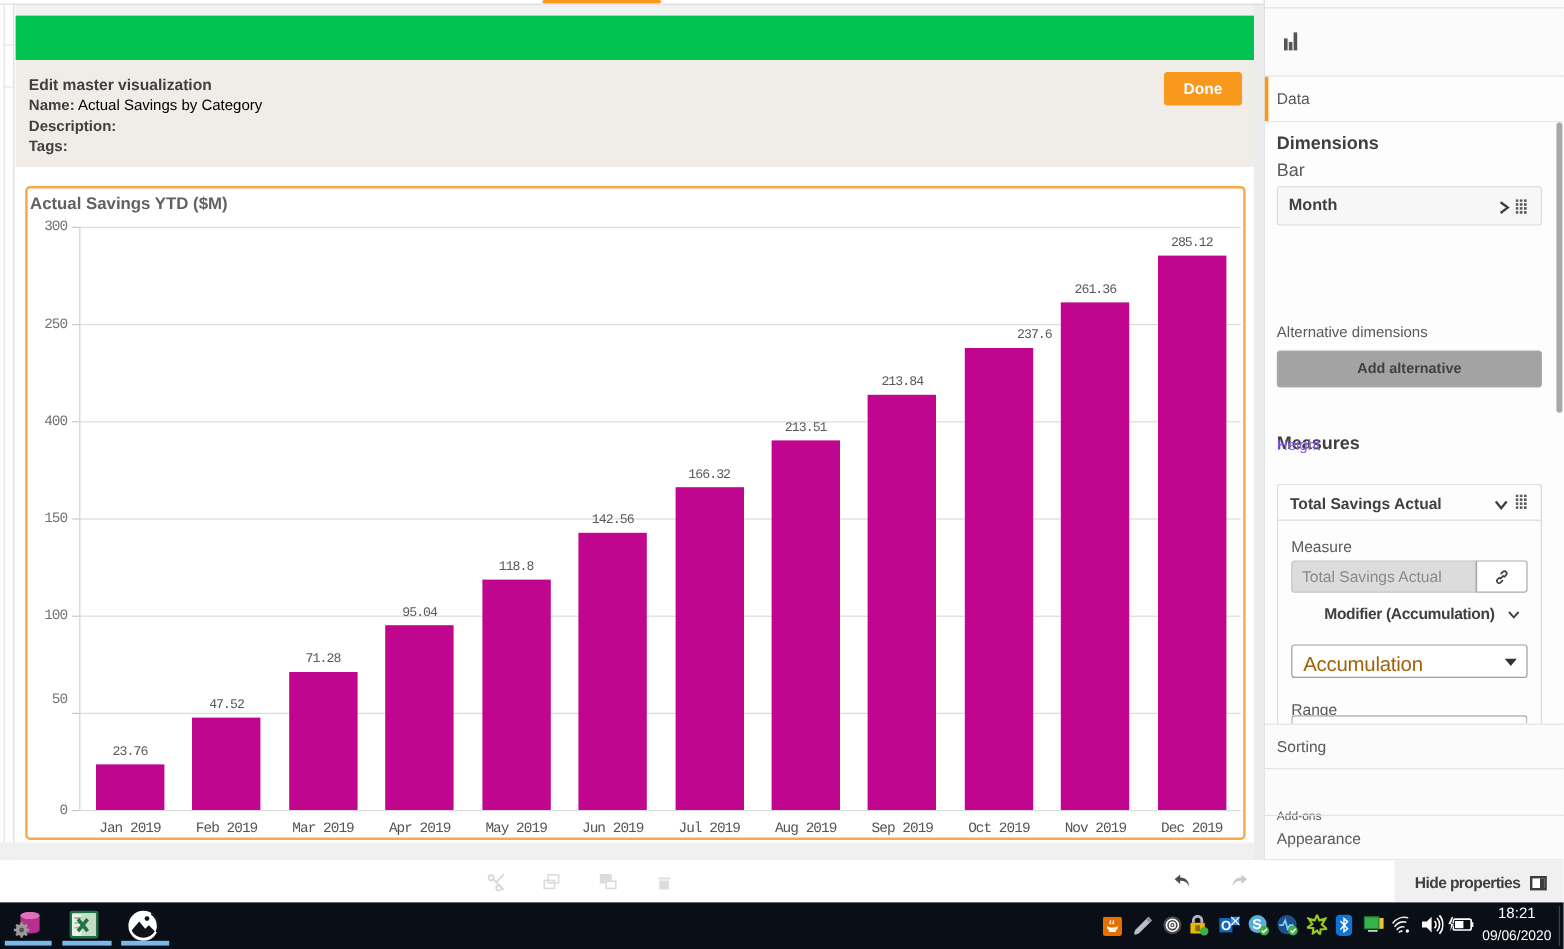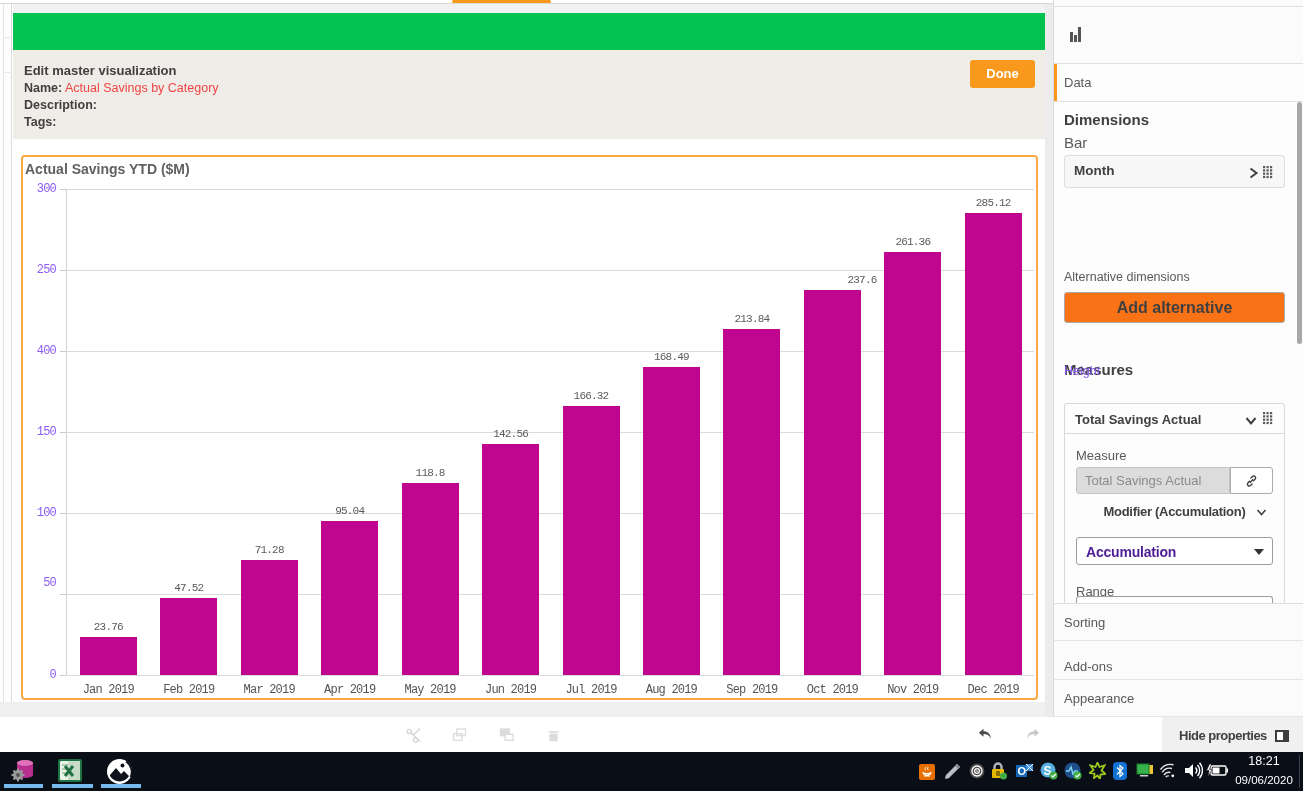--- a/index.html
+++ b/index.html
@@ -5,21 +5,21 @@
 * { margin:0; padding:0; box-sizing:border-box; }
 html,body { width:1303px; height:791px; overflow:hidden; background:#fff;
   font-family:"Liberation Sans", sans-serif; }
 #page { position:absolute; left:0; top:0; width:1303px; height:791px; }
 .abs { position:absolute; }
 
 .grid { position:absolute; left:66px; width:968px; height:1px; background:#dbdbdb; }
 .tick { position:absolute; left:60px; width:6px; height:1px; background:#c9c9c9; }
 .yaxis { position:absolute; left:66px; top:189.2px; width:1px; height:486px; background:#d2d2d2; }
 .ylab { position:absolute; left:0px; width:56px; text-align:right;
-  font-family:"Liberation Mono", monospace; font-size:12px; letter-spacing:-0.8px; color:#8b5cf6; line-height:14px;}
+  font-family:"Liberation Mono", monospace; font-size:12px; letter-spacing:-0.8px; color:#737373; line-height:14px;}
 .bar { position:absolute; width:57px; background:#c0058f; }
 .vlab { position:absolute; width:80px; text-align:center;
   font-family:"Liberation Mono", monospace; font-size:11px; letter-spacing:-0.8px; color:#5a5a5a; line-height:13px;}
 .xlab { position:absolute; top:683px; width:80px; text-align:center;
   font-family:"Liberation Mono", monospace; font-size:12px; letter-spacing:-0.8px; color:#545454; line-height:14px;}
 </style>
 </head>
 <body>
 <div id="page">
 
@@ -31,21 +31,21 @@
   <div class="abs" style="left:0;top:4px;width:12px;height:713px;background:#fdfdfd;border-right:1px solid #dcdcdc"></div>
   <div class="abs" style="left:2.5px;top:4px;width:1px;height:713px;background:#e4e4e4"></div>
   <div class="abs" style="left:3px;top:37px;width:9px;height:1px;background:#e8e8e8"></div>
   <div class="abs" style="left:3px;top:72px;width:9px;height:1px;background:#e8e8e8"></div>
 
   <div class="abs" style="left:13px;top:13px;width:1032px;height:36.5px;background:#00c351"></div>
 
   <div class="abs" style="left:13px;top:49.5px;width:1032px;height:89.5px;background:#f0ede8"></div>
   <div class="abs" style="left:24px;top:62px;width:600px;font-size:12.5px;line-height:17px;color:#404040">
     <b style="font-size:13px">Edit master visualization</b><br>
-    <b>Name:</b> <span style="color:#ef4444">Actual Savings by Category</span><br>
+    <b>Name:</b> <span style="color:#000000">Actual Savings by Category</span><br>
     <b>Description:</b><br>
     <b>Tags:</b>
   </div>
   <div class="abs" style="left:970px;top:60px;width:65px;height:28px;background:#f8981d;border-radius:3px;
      color:#fff;font-weight:bold;font-size:13px;text-align:center;line-height:28px">Done</div>
 
   <div class="abs" style="left:0;top:702px;width:1045px;height:15px;background:#f0f0f0"></div>
 
   <div class="abs" style="left:21px;top:155px;width:1017px;height:545px;background:#fff;
       border:2px solid #f8a945;border-radius:4px"></div>
@@ -87,21 +87,21 @@
 <div class="bar" style="left:401.6px;top:482.6px;height:192.4px"></div>
 <div class="vlab" style="left:390.1px;top:466.6px">118.8</div>
 <div class="xlab" style="left:390.1px">May 2019</div>
 <div class="bar" style="left:482.1px;top:444.1px;height:230.9px"></div>
 <div class="vlab" style="left:470.6px;top:428.1px">142.56</div>
 <div class="xlab" style="left:470.6px">Jun 2019</div>
 <div class="bar" style="left:562.5px;top:405.7px;height:269.3px"></div>
 <div class="vlab" style="left:551.0px;top:389.7px">166.32</div>
 <div class="xlab" style="left:551.0px">Jul 2019</div>
 <div class="bar" style="left:642.9px;top:367.2px;height:307.8px"></div>
-<div class="vlab" style="left:631.4px;top:351.2px">168.49</div>
+<div class="vlab" style="left:631.4px;top:351.2px">213.51</div>
 <div class="xlab" style="left:631.4px">Aug 2019</div>
 <div class="bar" style="left:723.4px;top:328.7px;height:346.3px"></div>
 <div class="vlab" style="left:711.9px;top:312.7px">213.84</div>
 <div class="xlab" style="left:711.9px">Sep 2019</div>
 <div class="bar" style="left:803.9px;top:290.2px;height:384.8px"></div>
 <div class="vlab" style="left:822px;top:274.2px">237.6</div>
 <div class="xlab" style="left:792.4px">Oct 2019</div>
 <div class="bar" style="left:884.3px;top:251.8px;height:423.2px"></div>
 <div class="vlab" style="left:872.8px;top:235.8px">261.36</div>
 <div class="xlab" style="left:872.8px">Nov 2019</div>
@@ -143,22 +143,22 @@
     <rect x="0" y="6.6" width="2.2" height="2.2"></rect>
         <rect x="3.5" y="6.6" width="2.2" height="2.2"></rect>
         <rect x="7" y="6.6" width="2.2" height="2.2"></rect>
     <rect x="0" y="9.9" width="2.2" height="2.2"></rect>
         <rect x="3.5" y="9.9" width="2.2" height="2.2"></rect>
         <rect x="7" y="9.9" width="2.2" height="2.2"></rect>
       </g>
     </svg>
 
   <div class="abs" style="left:1064px;top:270px;font-size:12.5px;color:#595959">Alternative dimensions</div>
-  <div class="abs" style="left:1064px;top:292px;width:221px;height:31px;background:#f97316;border:1px solid #ababab;border-radius:3px;
-     text-align:center;line-height:29px;font-size:16px;font-weight:bold;color:#404040">Add alternative</div>
+  <div class="abs" style="left:1064px;top:292px;width:221px;height:31px;background:#a3a3a3;border:1px solid #ababab;border-radius:3px;
+     text-align:center;line-height:29px;font-size:12px;font-weight:bold;color:#404040">Add alternative</div>
   <div class="abs" style="left:1064px;top:361px;font-size:15px;font-weight:bold;color:#404040">Measures</div>
   <div class="abs" style="left:1064px;top:364px;font-size:12.5px;color:#8b5cf6">Height</div>
 
   <div class="abs" style="left:1064px;top:403px;width:221px;height:200px;background:#fdfdfd;border:1px solid #d9d9d9;border-bottom:none;border-radius:3px 3px 0 0"></div>
   <div class="abs" style="left:1064px;top:403px;width:221px;height:31px;border-bottom:1px solid #d9d9d9"></div>
   <div class="abs" style="left:1075px;top:412px;font-size:13px;font-weight:bold;color:#404040">Total Savings Actual</div>
   <svg class="abs" style="left:1245px;top:416px" width="12" height="10" viewBox="0 0 12 10">
       <path d="M1.5 2 L6 7.5 L10.5 2" stroke="#404040" stroke-width="2" fill="none"></path>
     </svg>
   <svg class="abs" style="left:1263px;top:412px" width="10" height="13" viewBox="0 0 10 13">
@@ -182,30 +182,30 @@
      font-size:13px;color:#8a8a8a;line-height:25px;padding-left:8px;overflow:hidden;white-space:nowrap">Total Savings Actual</div>
   <div class="abs" style="left:1230px;top:467px;width:43px;height:27px;background:#fff;border:1px solid #ababab;border-radius:0 3px 3px 0"></div>
   <svg class="abs" style="left:1244px;top:474px" width="15" height="14" viewBox="0 0 24 24">
       <path fill="none" stroke="#404040" stroke-width="2.4" stroke-linecap="round" d="M10 14 L14 10 M8.5 12.5 l-2.8 2.8 a3.2 3.2 0 0 0 4.5 4.5 l2.8 -2.8 M15.5 11.5 l2.8 -2.8 a3.2 3.2 0 0 0 -4.5 -4.5 l-2.8 2.8"></path>
     </svg>
   <div class="abs" style="left:1076px;top:504px;width:197px;text-align:center;font-size:13px;letter-spacing:-0.3px;font-weight:bold;color:#404040">Modifier (Accumulation)</div>
   <svg class="abs" style="left:1256px;top:508px" width="11" height="9" viewBox="0 0 11 9">
       <path d="M1.5 2 L5.5 6.5 L9.5 2" stroke="#404040" stroke-width="1.6" fill="none"></path>
     </svg>
   <div class="abs" style="left:1076px;top:537px;width:197px;height:28px;background:#fff;border:1px solid #9e9e9e;border-radius:3px"></div>
-  <div class="abs" style="left:1086px;top:544px;font-size:14px;letter-spacing:-0.2px;font-weight:bold;color:#4c1d95">Accumulation</div>
+  <div class="abs" style="left:1086px;top:544px;font-size:17px;letter-spacing:-0.2px;font-weight:normal;color:#a16207">Accumulation</div>
   <div class="abs" style="left:1253.5px;top:549px;width:0;height:0;border-left:5.5px solid transparent;border-right:5.5px solid transparent;border-top:6.5px solid #333"></div>
   <div class="abs" style="left:1076px;top:584px;font-size:13px;color:#595959">Range</div>
   <div class="abs" style="left:1076px;top:596px;width:197px;height:7px;background:#fff;border:1px solid #9e9e9e;border-bottom:none;border-radius:3px 3px 0 0"></div>
 
   <div class="abs" style="left:1053px;top:603px;width:250px;height:1px;background:#dedede"></div>
   <div class="abs" style="left:1054px;top:604px;width:249px;height:113px;background:#fbfbfb"></div>
   <div class="abs" style="left:1064px;top:615px;font-size:13px;color:#595959">Sorting</div>
   <div class="abs" style="left:1053px;top:640px;width:250px;height:1px;background:#e4e4e4"></div>
-  <div class="abs" style="left:1064px;top:659px;font-size:13px;color:#595959">Add-ons</div>
+  <div class="abs" style="left:1064px;top:675px;font-size:10px;color:#595959">Add-ons</div>
   <div class="abs" style="left:1053px;top:679px;width:250px;height:1px;background:#e4e4e4"></div>
   <div class="abs" style="left:1064px;top:691px;font-size:13px;color:#595959">Appearance</div>
   <div class="abs" style="left:1053px;top:716px;width:250px;height:1px;background:#e4e4e4"></div>
 
   <div class="abs" style="left:1296.5px;top:102px;width:5.5px;height:242px;background:#a8a8a8;border-radius:3px"></div>
 
   <div class="abs" style="left:0;top:717px;width:1303px;height:35px;background:#fff"></div>
   <svg class="abs" style="left:405px;top:726px" width="17" height="18" viewBox="0 0 24 24">
       <g fill="none" stroke="#d8d8d8" stroke-width="2">
         <circle cx="6" cy="7" r="3"></circle>

